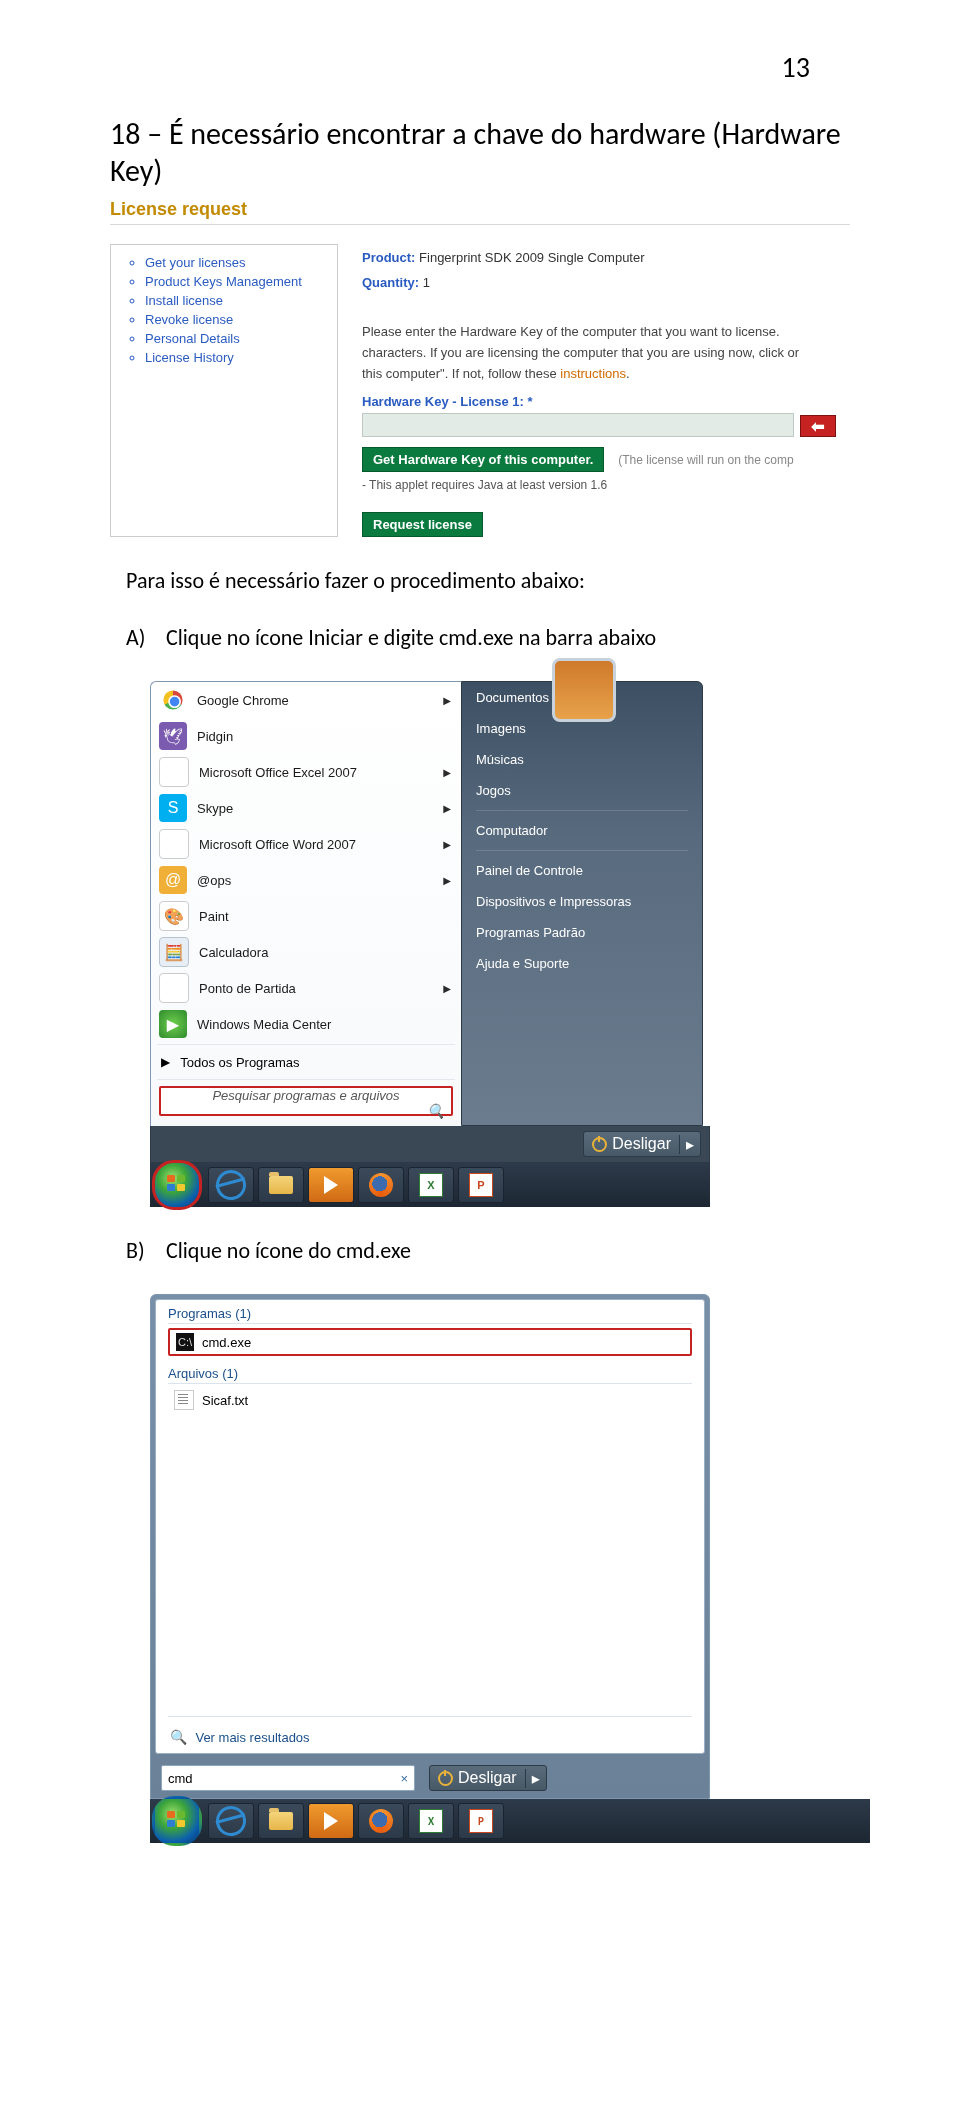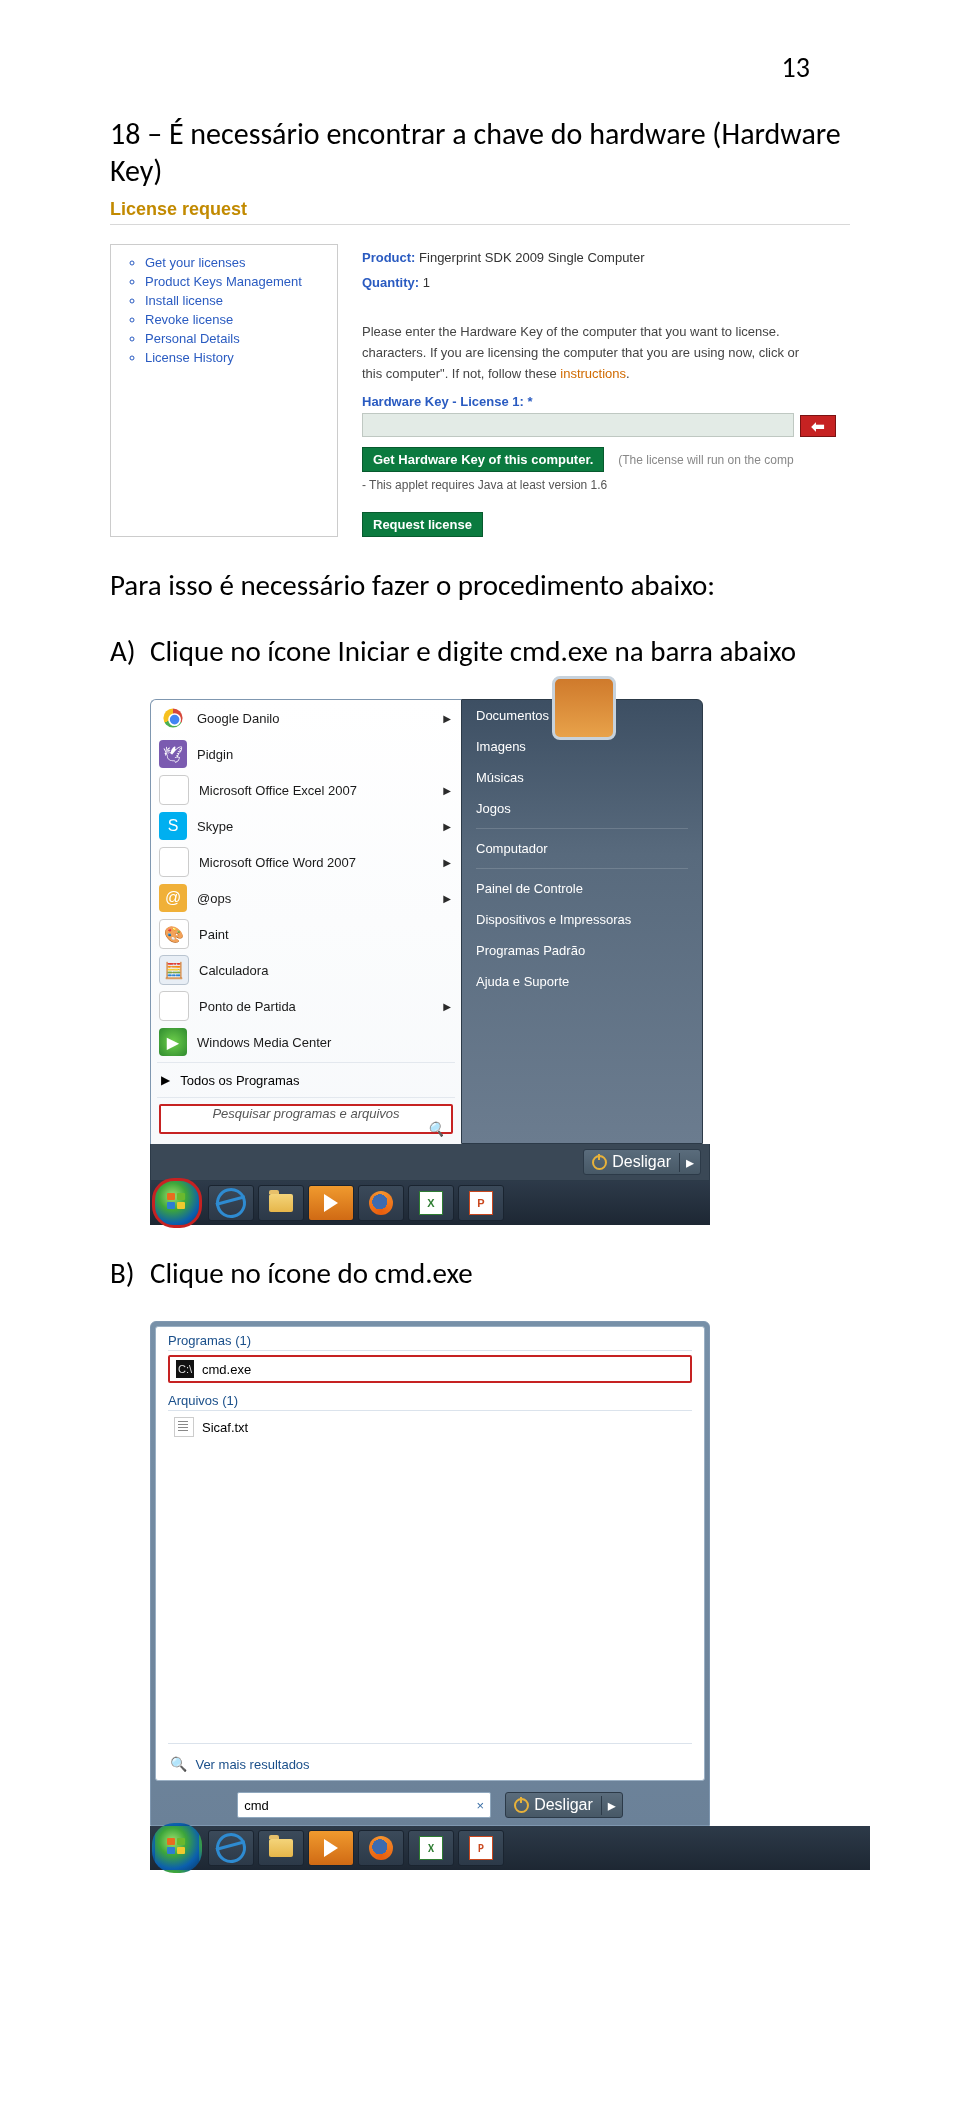--- a/index.html
+++ b/index.html
@@ -5,21 +5,21 @@
   body {
     margin: 0;
     font-family: Calibri, Arial, sans-serif;
     background: #fff;
     color: #000;
     width: 960px;
   }
   .page-pad { padding: 90px 90px 40px 110px; }
   .page-num { text-align:right; font-size:28px; margin:-40px 60px 30px 0; }
   .doc-heading { font-size:30px; margin:20px 0 10px 0; }
-  .doc-body { font-size:29px; margin:30px 0; }
+  .doc-body { font-size:22px; margin:30px 16px; }
   .step-label { display:inline-block; width:40px; }
   .shot { margin: 6px 0 30px 0; }
 
   
   .lic-wrap { font-family: Verdana, Arial, sans-serif; font-size:14px; width:740px; }
   .lic-title { color:#c28a00; font-weight:bold; font-size:18px; margin-bottom:4px; }
   .lic-hr { border-top:1px solid #d8d8d8; height:1px; margin-bottom:14px; }
   .lic-cols { display:flex; }
   .lic-side { width:212px; border:1px solid #ccc; padding:6px 10px 6px 4px; margin-top:4px; }
   .lic-side ul { margin:0 0 0 30px; padding:0; }
@@ -103,21 +103,21 @@
   .sr-line{height:1px;background:#dbe3ec;margin:0 12px 4px 12px;}
   .sr-row{display:flex;align-items:center;height:24px;margin:0 12px 4px 12px;padding:0 6px;font-size:13px;}
   .sr-row.hl{border:2px solid #c62222;border-radius:2px;}
   .sr-row .ric{width:18px;height:18px;margin-right:8px;display:flex;align-items:center;justify-content:center;font-size:11px;}
   .ric-cmd{background:#111;color:#ddd;font-size:9px;}
   .ric-txt{background:#fff;border:1px solid #ccc;position:relative;}
   .ric-txt::after{content:"";position:absolute;left:3px;top:3px;width:10px;height:1px;background:#888;box-shadow:0 3px 0 #888,0 6px 0 #888,0 9px 0 #888;}
   .sr-spacer{height:300px;}
   .sr-more{display:flex;align-items:center;padding:8px 14px;color:#1a4f8a;font-size:13px;}
   .sr-more .mag{color:#4574a6;margin-right:8px;font-size:14px;}
-  .sr-searchbar{height:40px;display:flex;align-items:center;padding:0 10px;justify-content:center;}
+  .sr-searchbar{height:40px;display:flex;align-items:center;padding:0 10px;}
   .sr-searchbox{flex:1;max-width:240px;background:#fff;border:1px solid #8fa7bd;height:24px;border-radius:2px;display:flex;align-items:center;padding:0 6px;font-size:13px;}
   .sr-searchbox .x{margin-left:auto;color:#3a6ea5;cursor:pointer;}
   .sr-shut{margin-left:14px;}
   .sr-taskbar{height:44px;background:linear-gradient(#2d3a49,#1d2733);display:flex;align-items:center;padding-left:2px;}
 
 </style>
 </head>
 <body>
 
 <div class="page-pad">
@@ -181,21 +181,21 @@
 
   <div class="shot" style="margin-left:40px;">
     <div class="sm-wrap">
       <div class="sm-top">
         <div class="sm-left">
           <div id="sm-left-items">
               <div class="sm-item">
                 <span class="ic c-chrome">
                   <div class="ic-chrome"></div>
                 </span>
-                <span>Google Danilo</span>
+                <span>Google Chrome</span>
                 <span class="chev">▶</span>
               </div>
               <div class="sm-item">
                 <span class="ic c-pidgin">🕊</span>
                 <span>Pidgin</span>
               </div>
               <div class="sm-item">
                 <span class="ic c-excel">X</span>
                 <span>Microsoft Office Excel 2007</span>
                 <span class="chev">▶</span>

